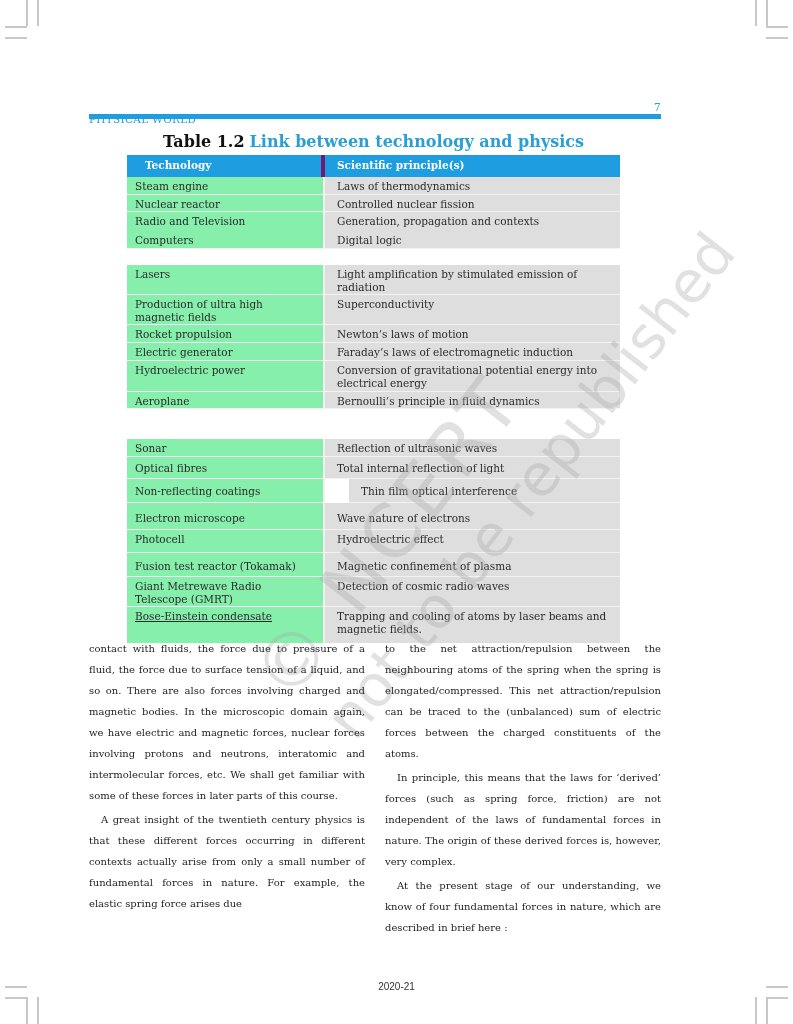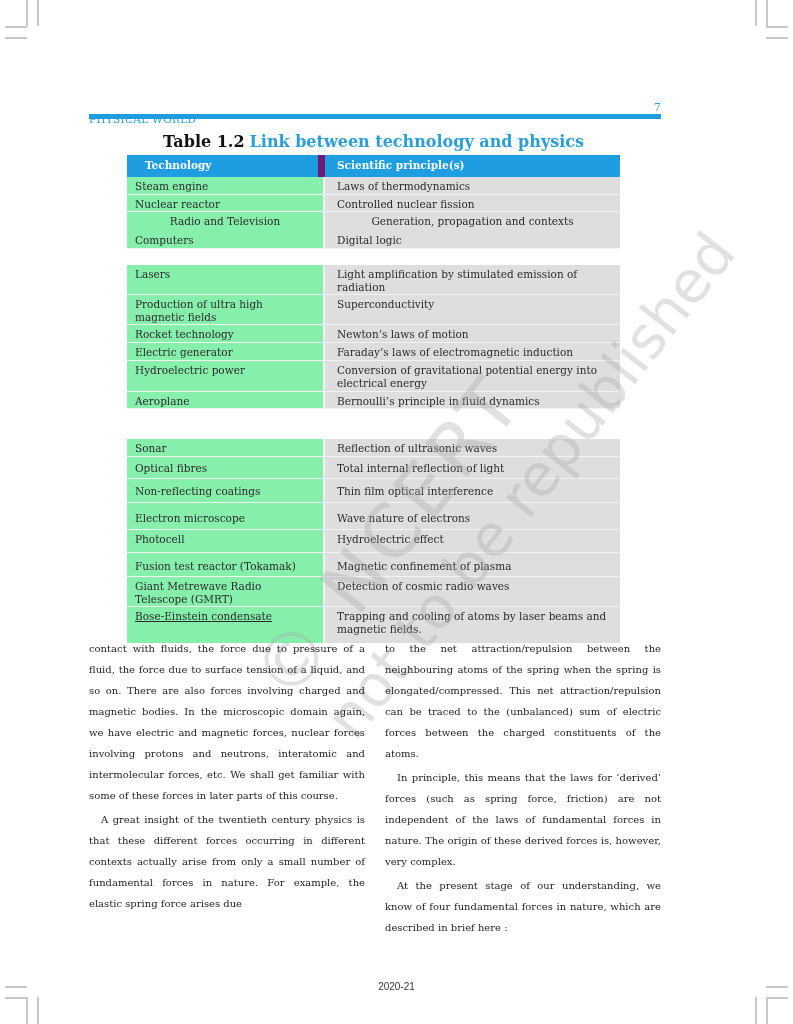--- a/index.html
+++ b/index.html
@@ -15,21 +15,21 @@
                font-size:16px; font-weight:bold; color:#111; }
     .caption .blue { color:#2a9fd6; margin-left:5px; }
     .tbl { position:absolute; left:127px; top:155px; width:493px; }
     .row { position:absolute; left:0; width:493px; display:flex; box-sizing:border-box; }
     .c1 { width:198px; background:#86efac; box-sizing:border-box; padding:3px 8px 0 8px;
           font-size:10.5px; line-height:13px; color:#2b2b2b; border-bottom:1.5px solid #f2f2f2;
           border-right:2px solid #f2f2f2; }
     .c2 { flex:1; background:#dedede; box-sizing:border-box; padding:3px 12px 0 12px;
           font-size:10.5px; line-height:13px; color:#2b2b2b; border-bottom:1.5px solid #f2f2f2; }
     .hdr .c1, .hdr .c2 { background:#1e9ee0; color:#ffffff; font-weight:bold; padding-top:4px; border-bottom:none; }
-    .hdr .c1 { border-right:7px solid #701a75;padding-left:18px; }
+    .hdr .c1 { border-right:4px solid #701a75;padding-left:18px; }
     .c2 .l2 { display:block; margin-top:4px; }
     .col { position:absolute; top:638px; width:276px; font-size:10px; line-height:21px;
            text-align:justify; color:#1e1e1e; }
     .col p { margin:0; }
     .col p.indent { text-indent:12px; margin-top:3px; }
     .footer { position:absolute; left:0; width:793px; top:981px; text-align:center;
               font-family:"Liberation Sans", sans-serif; font-size:10px; color:#333; }
     .watermark { position:absolute; left:230px; top:380px; width:420px; height:300px;
                  transform:rotate(-52deg); transform-origin:center; pointer-events:none;
                  font-family:"DejaVu Sans", sans-serif; color:rgba(170,170,170,0.35); }
@@ -72,38 +72,38 @@
     <div class="c2">Scientific principle(s)</div>
   </div>
   <div class="row" style="top:22px;height:18px;">
     <div class="c1">Steam engine</div>
     <div class="c2">Laws of thermodynamics</div>
   </div>
   <div class="row" style="top:40px;height:17px;">
     <div class="c1">Nuclear reactor</div>
     <div class="c2">Controlled nuclear fission</div>
   </div>
-  <div class="row" style="top:57px;height:35px;text-align:center;">
+  <div class="row" style="top:57px;height:35px;">
     <div class="c1">Radio and Television</div>
     <div class="c2"><span>Generation, propagation and contexts</span><span class="l2">of electromagnetic beams</span></div>
   </div>
   <div class="row" style="top:76px;height:18px;">
     <div class="c1">Computers</div>
     <div class="c2">Digital  logic</div>
   </div>
   <div class="row" style="top:110px;height:30px;">
     <div class="c1">Lasers</div>
     <div class="c2">Light amplification by stimulated emission of radiation</div>
   </div>
   <div class="row" style="top:140px;height:30px;">
     <div class="c1">Production of ultra high magnetic fields</div>
     <div class="c2">Superconductivity</div>
   </div>
   <div class="row" style="top:170px;height:18px;">
-    <div class="c1">Rocket technology</div>
+    <div class="c1">Rocket propulsion</div>
     <div class="c2">Newton’s laws of motion</div>
   </div>
   <div class="row" style="top:188px;height:18px;">
     <div class="c1">Electric generator</div>
     <div class="c2">Faraday’s laws of electromagnetic induction</div>
   </div>
   <div class="row" style="top:206px;height:31px;">
     <div class="c1">Hydroelectric power</div>
     <div class="c2">Conversion of gravitational potential energy into electrical energy</div>
   </div>
@@ -115,21 +115,21 @@
     <div class="c1">Particle accelerators</div>
   </div>
   <div class="row" style="top:284px;height:18px;">
     <div class="c1">Sonar</div>
     <div class="c2">Reflection of ultrasonic waves</div>
   </div>
   <div class="row" style="top:302px;height:22px;">
     <div class="c1" style="padding-top:5px;">Optical fibres</div>
     <div class="c2" style="padding-top:5px;">Total internal reflection of light</div>
   </div>
-  <div class="row" style="top:324px;height:24px;">
+  <div class="row" style="top:324px;height:24px;gap:24px;">
     <div class="c1" style="padding-top:6px;">Non-reflecting coatings</div>
     <div class="c2" style="padding-top:6px;">Thin film optical interference</div>
   </div>
   <div class="row" style="top:348px;height:27px;">
     <div class="c1" style="padding-top:9px;">Electron microscope</div>
     <div class="c2" style="padding-top:9px;">Wave nature of electrons</div>
   </div>
   <div class="row" style="top:375px;height:23px;">
     <div class="c1">Photocell</div>
     <div class="c2">Hydroelectric effect</div>

